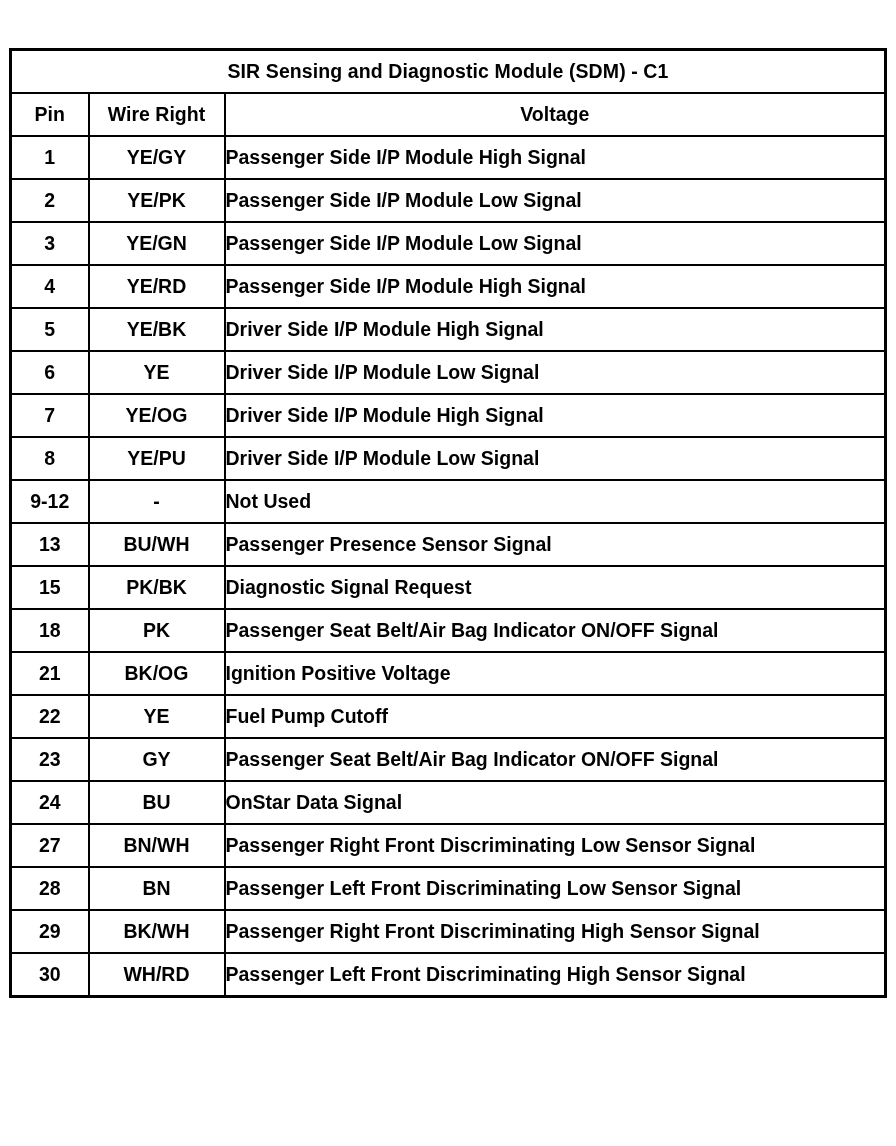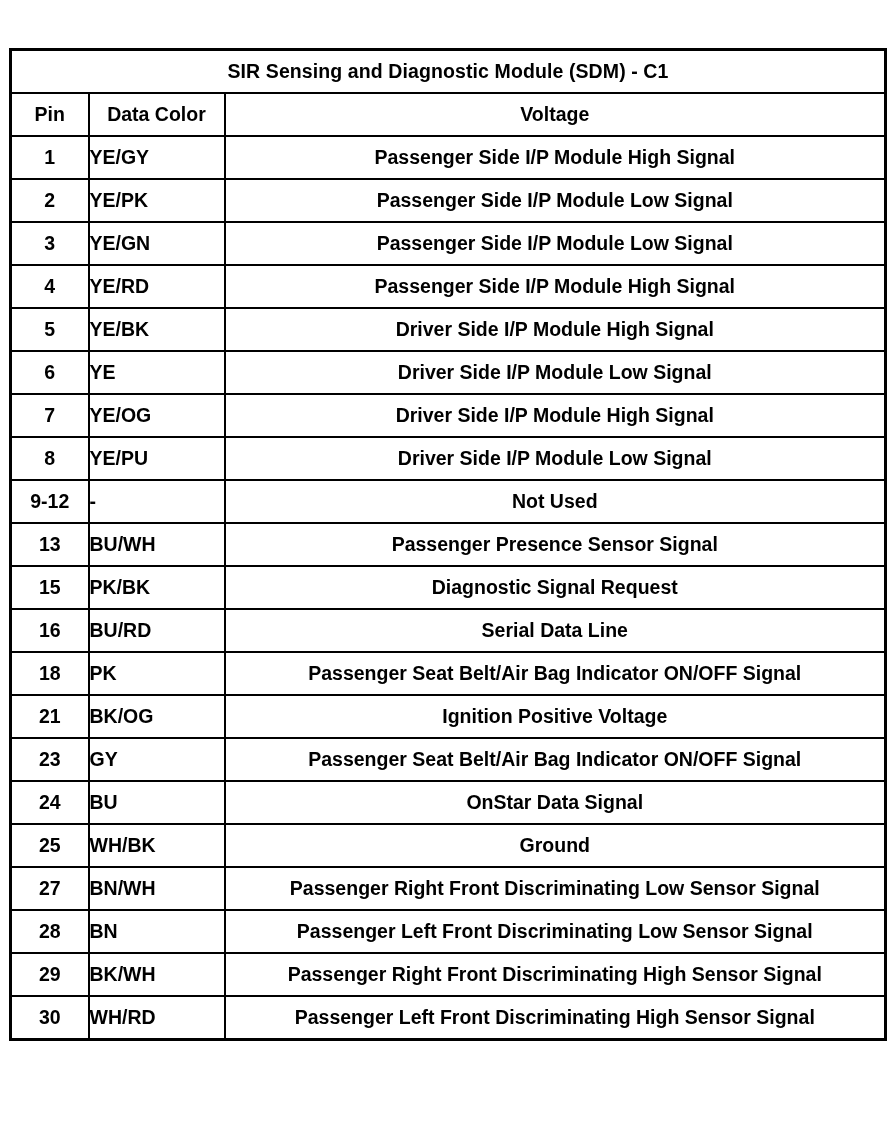--- a/index.html
+++ b/index.html
@@ -51,24 +51,25 @@
     border-radius: 10px;
   }
   .col-pin { width: 78px; }
   .col-wire { width: 136px; }
   .col-func { width: auto; }
   td.pin {
     text-align: center;
     font-size: 19.5px;
   }
   td.wire {
+    text-align: center;
     font-size: 19.5px;
   }
   td.func {
-    text-align: center;
+    text-align: left;
     padding-left: 7px;
     font-size: 19.5px;
     white-space: nowrap;
     overflow: hidden;
   }
 </style>
 </head>
 <body>
 
 <div class="page">
@@ -77,21 +78,21 @@
       <col class="col-pin">
       <col class="col-wire">
       <col class="col-func">
     </colgroup>
     <thead>
       <tr>
         <th class="title-cell" colspan="3">SIR Sensing and Diagnostic Module (SDM) - C1</th>
       </tr>
       <tr>
         <th class="hdr">Pin</th>
-        <th class="hdr">Data Color</th>
+        <th class="hdr">Wire Right</th>
         <th class="hdr">Voltage</th>
       </tr>
     </thead>
     <tbody>
         <tr>
           <td class="pin">1</td>
           <td class="wire">YE/GY</td>
           <td class="func">Passenger Side I/P Module High Signal</td>
         </tr>
         <tr>
@@ -138,48 +139,43 @@
           <td class="pin">13</td>
           <td class="wire">BU/WH</td>
           <td class="func">Passenger Presence Sensor Signal</td>
         </tr>
         <tr>
           <td class="pin">15</td>
           <td class="wire">PK/BK</td>
           <td class="func">Diagnostic Signal Request</td>
         </tr>
         <tr>
-          <td class="pin">16</td>
-          <td class="wire">BU/RD</td>
-          <td class="func">Serial Data Line</td>
-        </tr>
-        <tr>
           <td class="pin">18</td>
           <td class="wire">PK</td>
           <td class="func">Passenger Seat Belt/Air Bag Indicator ON/OFF Signal</td>
         </tr>
         <tr>
           <td class="pin">21</td>
           <td class="wire">BK/OG</td>
           <td class="func">Ignition Positive Voltage</td>
         </tr>
         <tr>
+          <td class="pin">22</td>
+          <td class="wire">YE</td>
+          <td class="func">Fuel Pump Cutoff</td>
+        </tr>
+        <tr>
           <td class="pin">23</td>
           <td class="wire">GY</td>
           <td class="func">Passenger Seat Belt/Air Bag Indicator ON/OFF Signal</td>
         </tr>
         <tr>
           <td class="pin">24</td>
           <td class="wire">BU</td>
           <td class="func">OnStar Data Signal</td>
-        </tr>
-        <tr>
-          <td class="pin">25</td>
-          <td class="wire">WH/BK</td>
-          <td class="func">Ground</td>
         </tr>
         <tr>
           <td class="pin">27</td>
           <td class="wire">BN/WH</td>
           <td class="func">Passenger Right Front Discriminating Low Sensor Signal</td>
         </tr>
         <tr>
           <td class="pin">28</td>
           <td class="wire">BN</td>
           <td class="func">Passenger Left Front Discriminating Low Sensor Signal</td>

